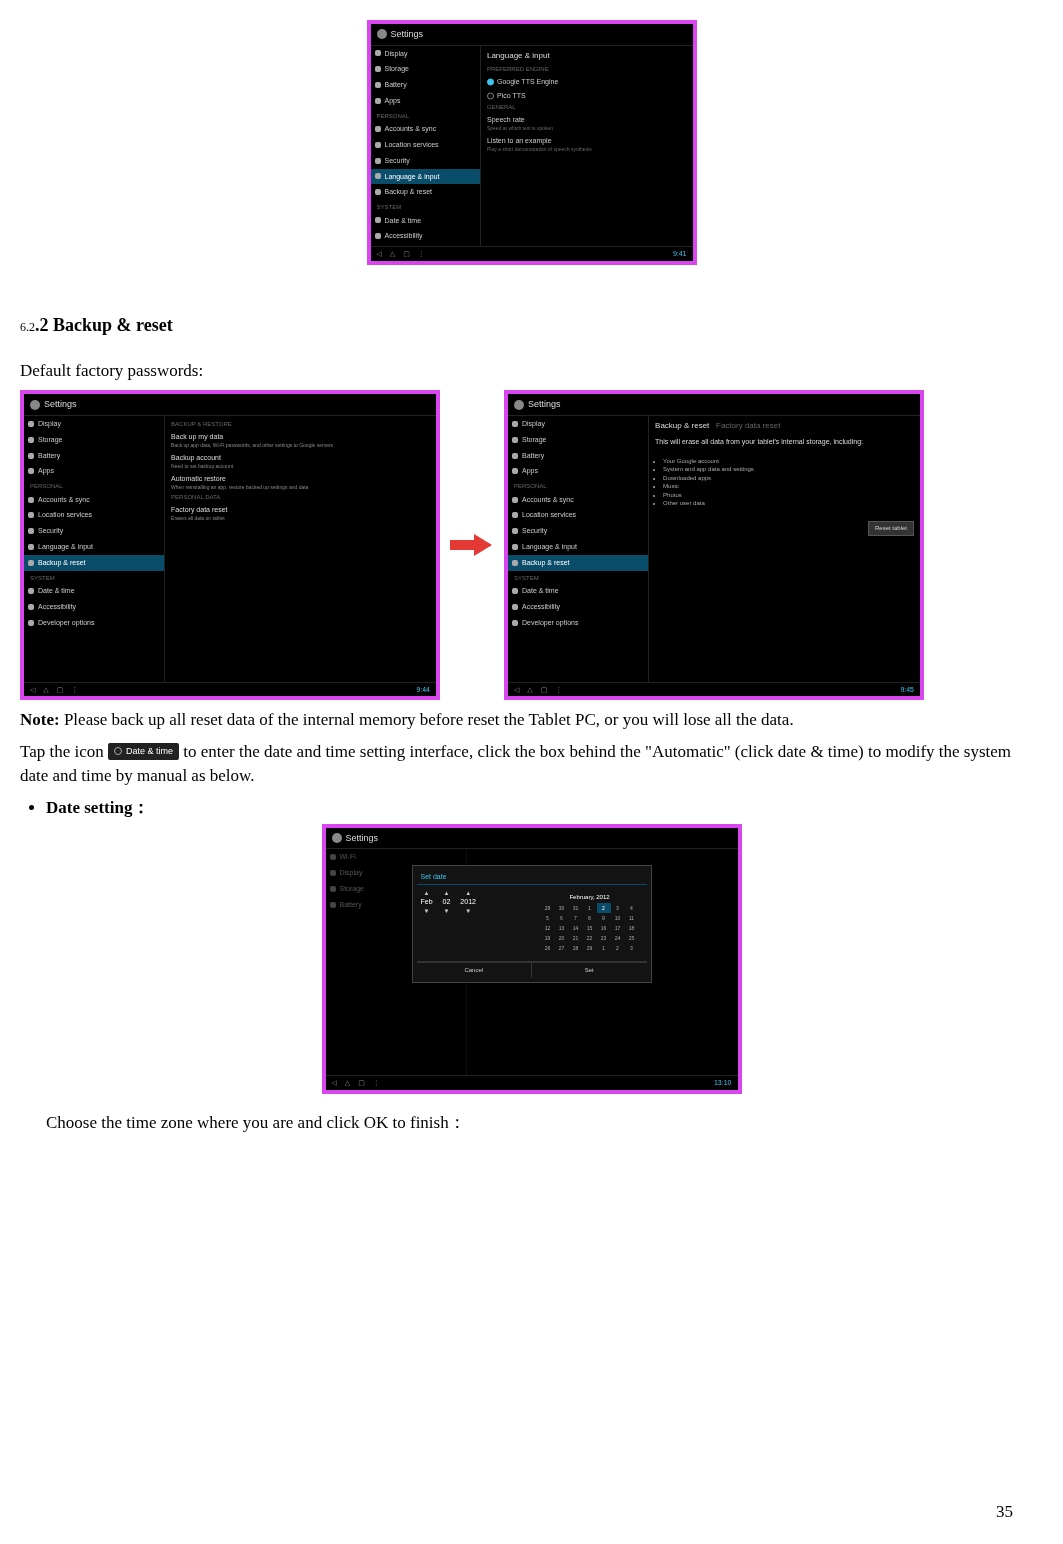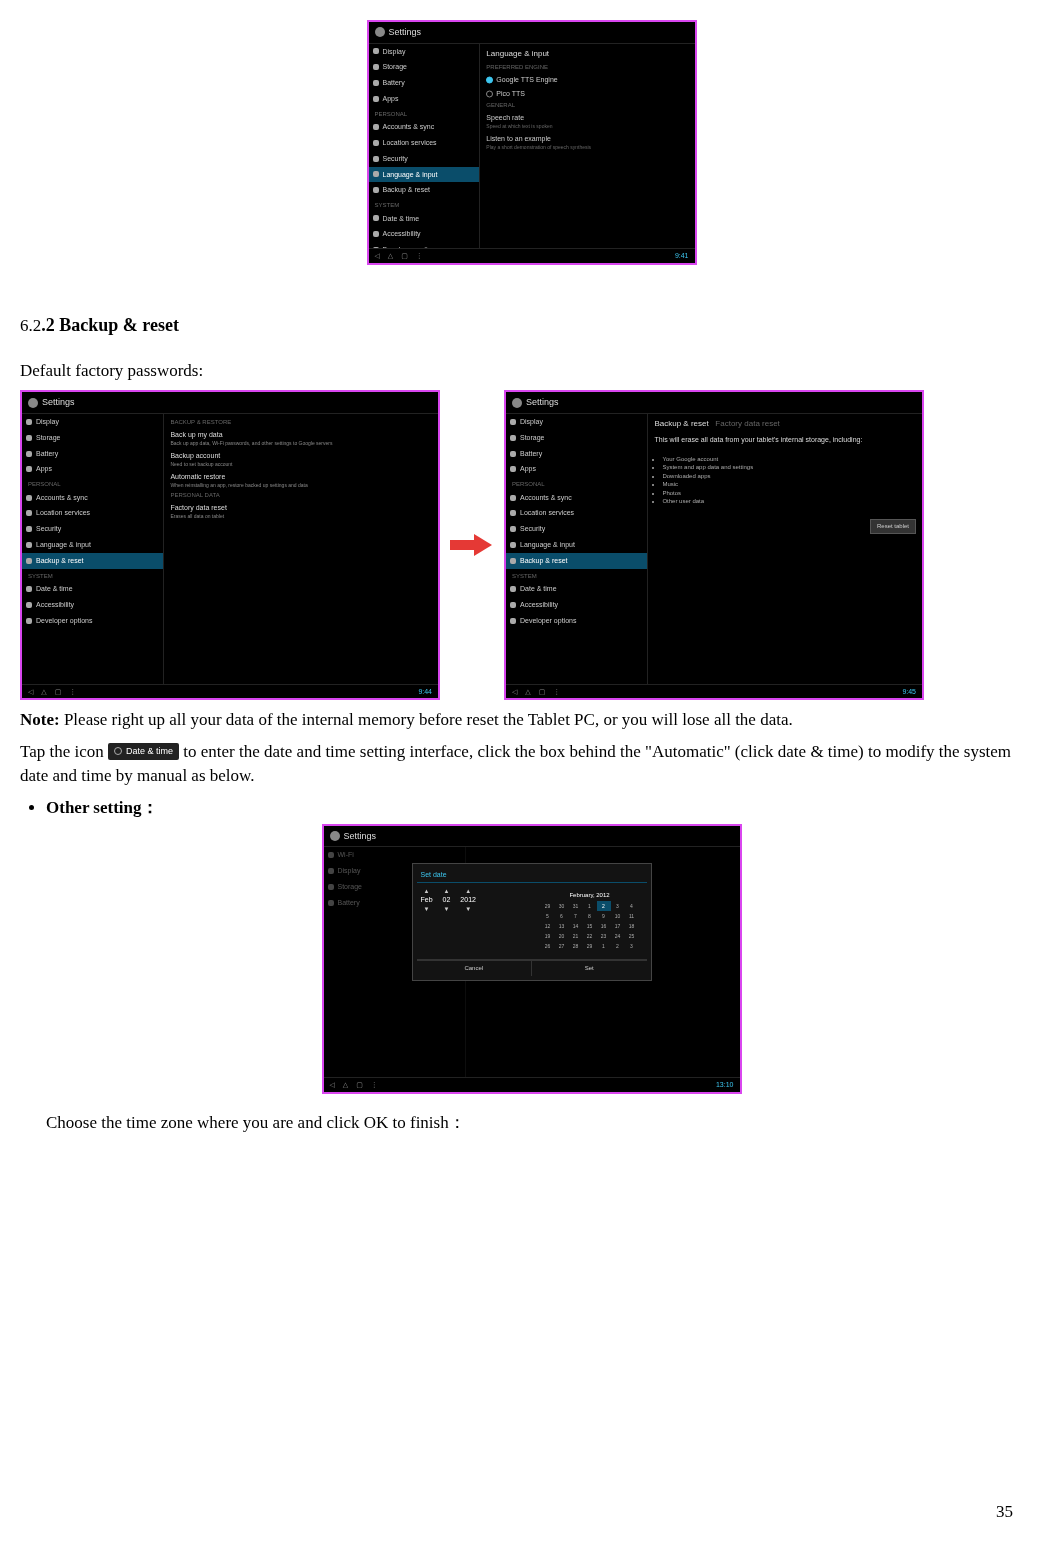--- a/index.html
+++ b/index.html
@@ -14,21 +14,21 @@
     }
 
     .screenshot-container {
       display: flex;
       justify-content: center;
       margin: 0 0 40px 0;
     }
 
     .settings-screen {
       background: #000;
-      border: 2px solid #d946ef;
+      border: 4px solid #d946ef;
       font-family: Arial, sans-serif;
       color: #fff;
       display: flex;
       flex-direction: column;
       box-sizing: border-box;
     }
 
     .ss-top {
       width: 330px;
       height: 245px;
@@ -203,21 +203,21 @@
       font-size: 7px;
       color: #3dc6ef;
     }
 
     h2 {
       font-family: "Times New Roman", serif;
       font-weight: normal;
       margin: 30px 0 18px;
     }
     h2 .num {
-      font-size: 17px;
+      font-size: 12px;
     }
     h2 .rest {
       font-size: 18px;
       font-weight: bold;
     }
 
     .body-text {
       margin: 8px 0;
     }
 
@@ -516,35 +516,35 @@
       </div>
     </div>
     <div class="ss-nav">
       <span class="icons">◁ △ ▢ ⋮</span>
       <span class="time">9:45</span>
     </div>
   </div>
 </div>
 
 <p class="body-text note-line">
-  <b>Note: </b><span>Please right up all your data of the internal memory before reset the Tablet PC, or you will lose all the data.</span>
+  <b>Note: </b><span>Please back up all reset data of the internal memory before reset the Tablet PC, or you will lose all the data.</span>
 </p>
 
 
 <p class="body-text">
   <span>Tap the icon </span>
   <span class="inline-badge">
     <span class="clock"></span>
     <span>Date &amp; time</span>
   </span>
   <span> to enter the date and time setting interface, click the box behind the "Automatic" (click date &amp; time) to modify the system date and time by manual as below.</span>
 </p>
 
 <ul class="doc-list">
-  <li>Other setting：</li>
+  <li>Date setting：</li>
 </ul>
 
 <div class="screenshot-container" style="margin-bottom:10px">
   <div class="settings-screen ss-dt">
     <div class="ss-header">
       <span class="gear"></span>
       <span>Settings</span>
     </div>
     <div class="ss-body" style="position:relative">
       <div class="ss-side" style="opacity:.4">

